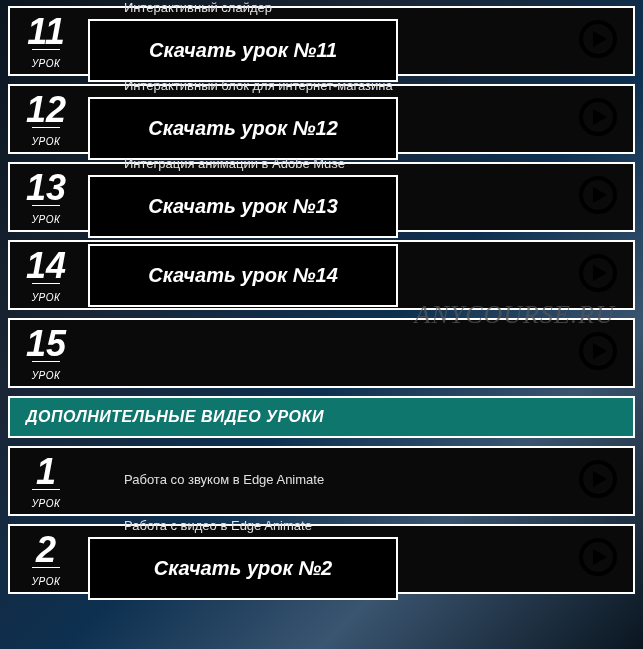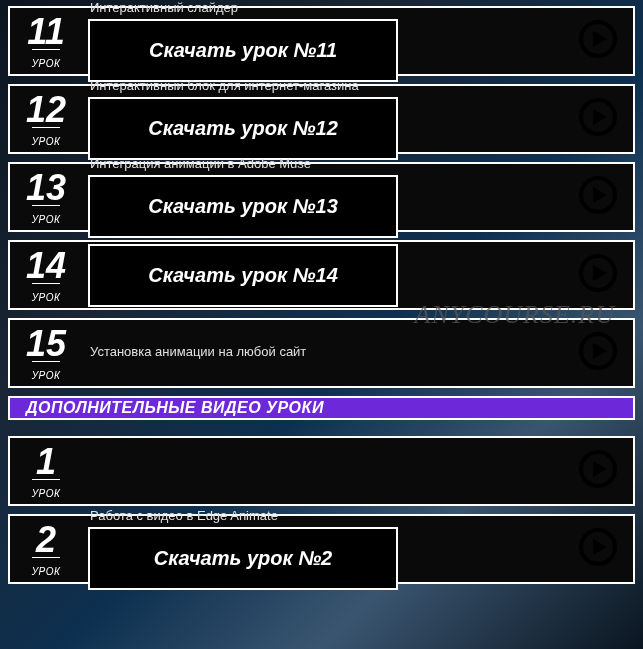--- a/index.html
+++ b/index.html
@@ -49,20 +49,21 @@
     display: flex;
     flex-direction: column;
     justify-content: center;
     padding: 4px 6px;
   }
   .lesson-title {
     color: #e0e0e0;
     font-size: 13px;
     margin-bottom: 4px;
     padding-left: 2px;
+    margin-left: 34px;
   }
   .download-btn {
     background: #000;
     border: 2px solid #fff;
     color: #fff;
     padding: 18px 14px;
     font-size: 20px;
     font-weight: bold;
     font-style: italic;
     text-align: center;
@@ -74,28 +75,28 @@
     width: 70px;
     display: flex;
     align-items: center;
     justify-content: center;
     flex-shrink: 0;
   }
   .play-icon {
     cursor: pointer;
   }
   .section-header {
-    background: #6d28d9;
+    background: #0f766e;
     border: 2px solid #fff;
     color: #fff;
     font-size: 16px;
     font-weight: bold;
     font-style: italic;
-    padding: 1px 16px;
-    margin-bottom: 16px;
+    padding: 10px 16px;
+    margin-bottom: 8px;
     letter-spacing: 0.5px;
   }
   .watermark {
     position: absolute;
     right: 28px;
     top: 300px;
     font-family: "Comic Sans MS", cursive;
     font-size: 26px;
     color: #555;
     font-style: italic;
@@ -170,40 +171,40 @@
             <polygon points="15,12 15,28 29,20" fill="#000"></polygon>
           </svg></span>
       </div>
     </div>
     <div class="lesson-row">
       <div class="lesson-number">
         <div class="num">15</div>
         <div class="label">УРОК</div>
       </div>
       <div class="lesson-content">
-        <div class="lesson-title">Установка анимации на любой сайт</div>
       </div>
       <div class="play-area">
         <span class="play-icon"><svg width="40" height="40" viewBox="0 0 40 40">
             <circle cx="20" cy="20" r="17" fill="none" stroke="#000" stroke-width="4"></circle>
             <polygon points="15,12 15,28 29,20" fill="#000"></polygon>
           </svg></span>
       </div>
     </div>
   </div>
 
 <div class="section-header">ДОПОЛНИТЕЛЬНЫЕ ВИДЕО УРОКИ</div>
 
 <div id="extra-list">
     <div class="lesson-row">
       <div class="lesson-number">
         <div class="num">1</div>
         <div class="label">УРОК</div>
       </div>
       <div class="lesson-content">
+        <div class="lesson-title">Работа со звуком в Edge Animate</div>
       </div>
       <div class="play-area">
         <span class="play-icon"><svg width="40" height="40" viewBox="0 0 40 40">
             <circle cx="20" cy="20" r="17" fill="none" stroke="#000" stroke-width="4"></circle>
             <polygon points="15,12 15,28 29,20" fill="#000"></polygon>
           </svg></span>
       </div>
     </div>
     <div class="lesson-row">
       <div class="lesson-number">

